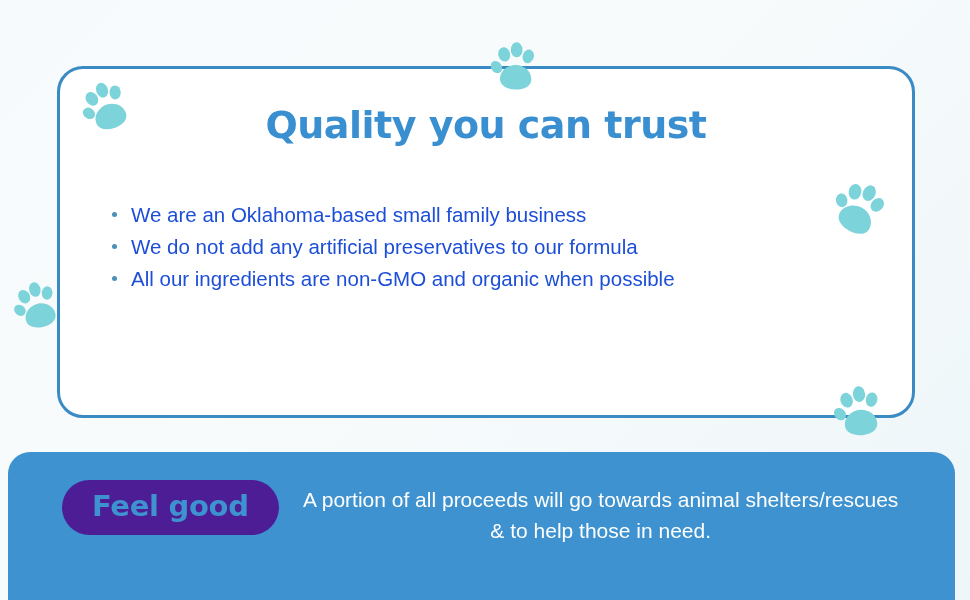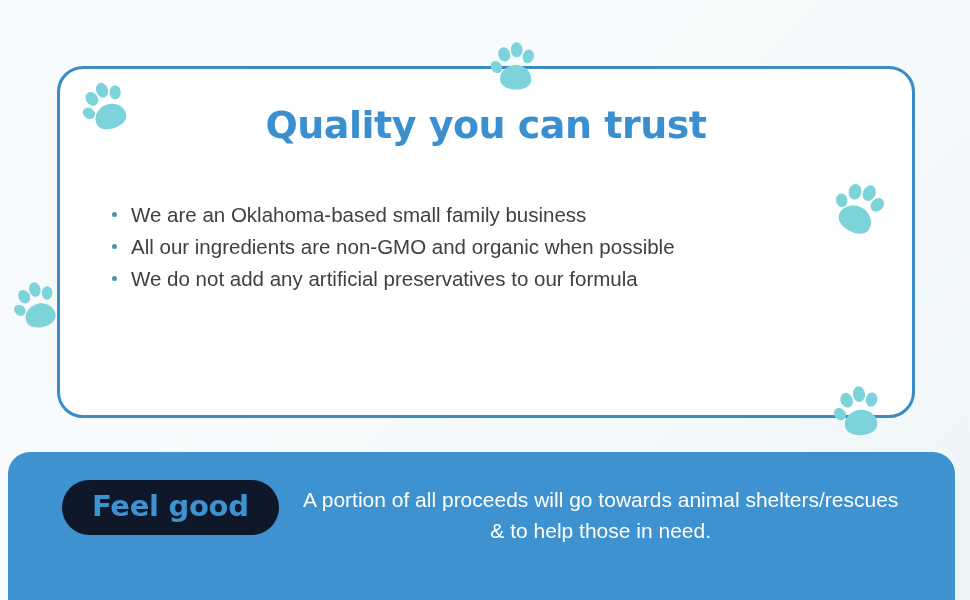--- a/index.html
+++ b/index.html
@@ -58,21 +58,21 @@
     margin: 0;
     padding: 0;
     list-style: none;
   }
   .bullet-item {
     position: relative;
     padding-left: 23px;
     margin-bottom: 1px;
     font-size: 20.5px;
     line-height: 31px;
-    color: #404040;
+    color: #1d4ed8;
     font-family: "Liberation Sans", sans-serif;
   }
   .bullet-item .dot {
     position: absolute;
     left: 4px;
     top: 13px;
     width: 5px;
     height: 5px;
     border-radius: 50%;
     background: #4a90b9;
@@ -105,21 +105,21 @@
   .banner-inner {
     position: absolute;
     left: 54px;
     top: 28px;
     right: 30px;
     display: flex;
     align-items: flex-start;
   }
   .feel-good-pill {
     flex: 0 0 auto;
-    background: #0f172a;
+    background: #4c1d95;
     color: #3d92cf;
     border-radius: 34px;
     padding: 11px 30px 14px 30px;
     font-family: "DejaVu Sans", sans-serif;
     font-weight: bold;
     font-size: 29px;
     letter-spacing: -0.3px;
     white-space: nowrap;
     line-height: 1.05;
   }
@@ -142,25 +142,25 @@
   <div class="trust-card">
     <div class="card-title">Quality you can trust</div>
 
     <ul class="bullet-list">
       <li class="bullet-item">
         <span class="dot"></span>
         <span>We are an Oklahoma-based small family business</span>
       </li>
       <li class="bullet-item">
         <span class="dot"></span>
-        <span>All our ingredients are non-GMO and organic when possible</span>
+        <span>We do not add any artificial preservatives to our formula</span>
       </li>
       <li class="bullet-item">
         <span class="dot"></span>
-        <span>We do not add any artificial preservatives to our formula</span>
+        <span>All our ingredients are non-GMO and organic when possible</span>
       </li>
     </ul>
   </div>
 
   <div class="paw paw-top-center">
     <svg viewBox="0 0 100 100" width="100%" height="100%" aria-hidden="true">
       <ellipse cx="30" cy="30" rx="10.5" ry="13" fill="currentColor" transform="rotate(-18 30 30)"></ellipse>
       <ellipse cx="52" cy="21" rx="10.5" ry="13.5" fill="currentColor" transform="rotate(-3 52 21)"></ellipse>
       <ellipse cx="73" cy="32" rx="10" ry="12.5" fill="currentColor" transform="rotate(16 73 32)"></ellipse>
       <ellipse cx="17" cy="53" rx="9.5" ry="11.5" fill="currentColor" transform="rotate(-38 17 53)"></ellipse>

